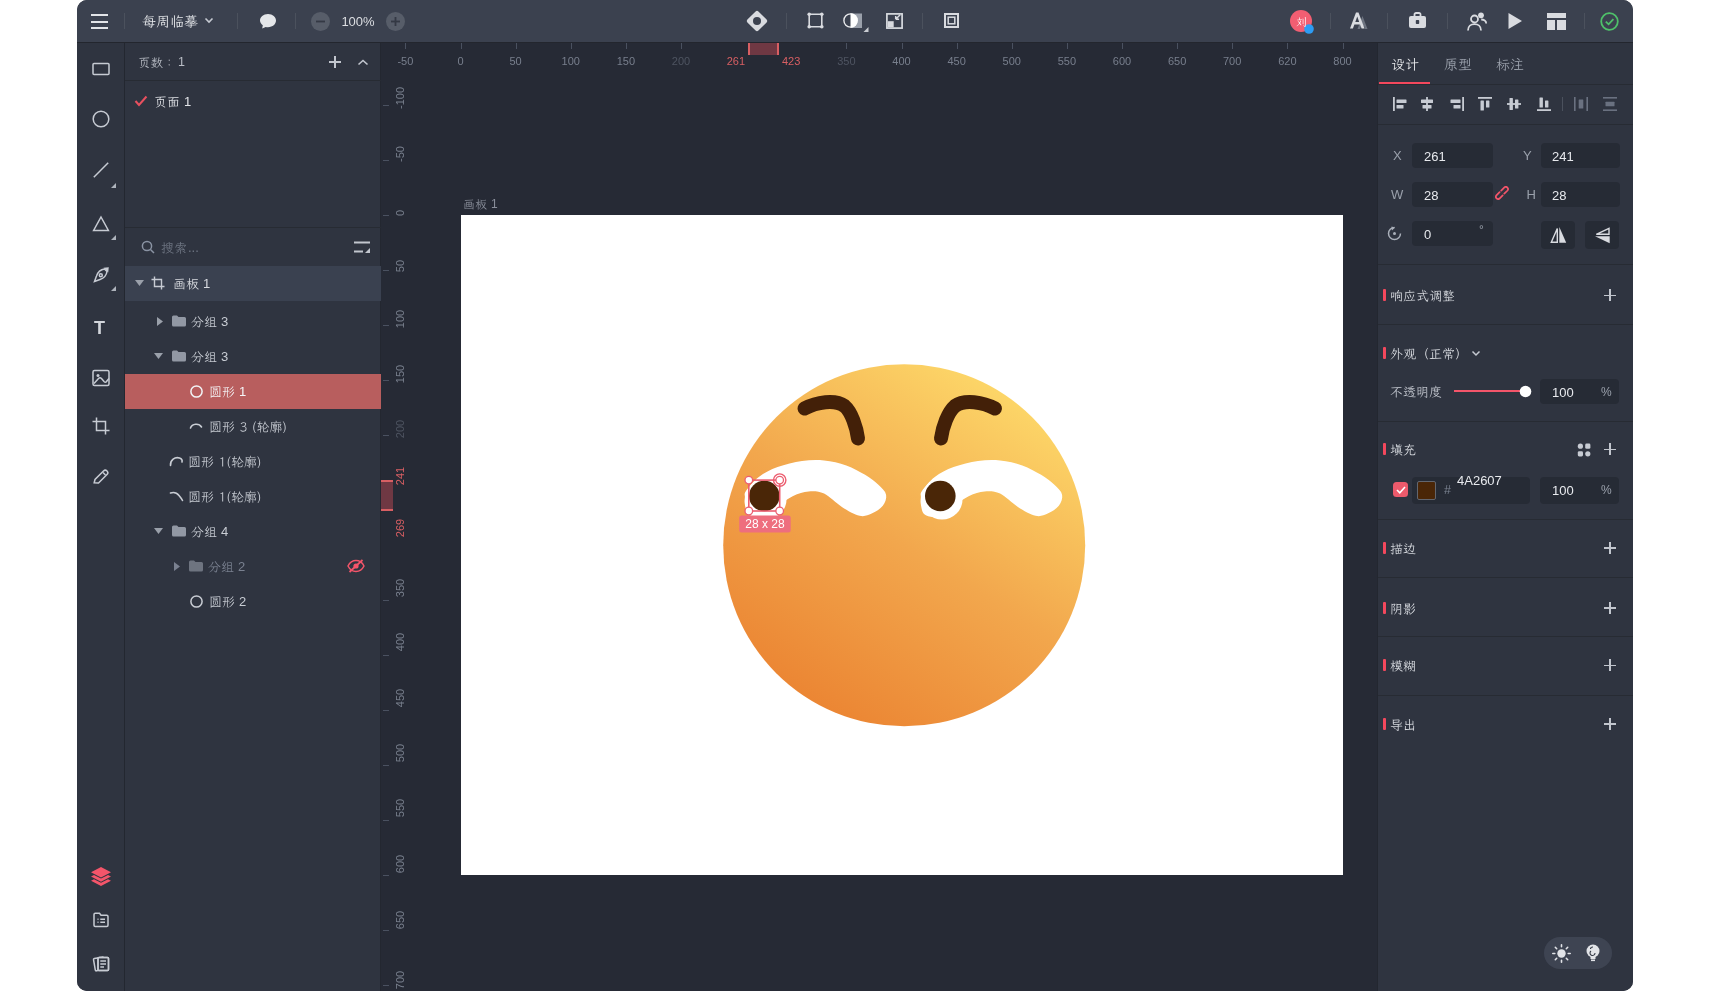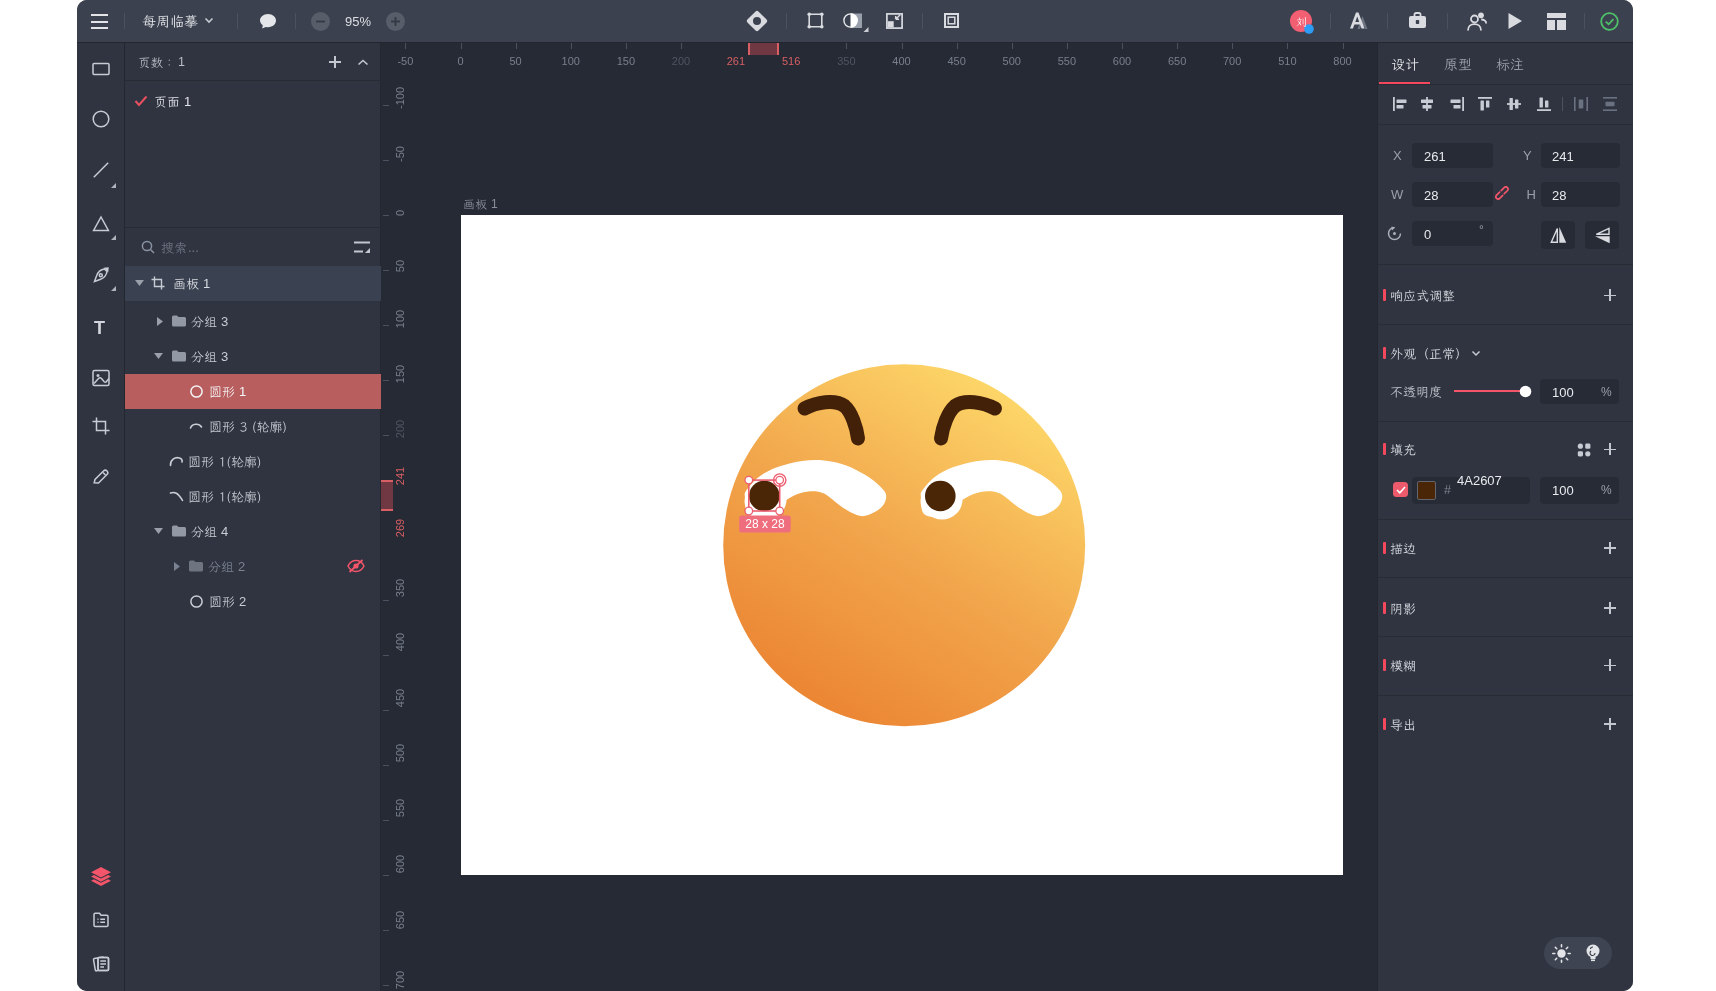--- a/index.html
+++ b/index.html
@@ -118,26 +118,26 @@
 <div class="abs" style="left:914.8px;top:55px;width:40px;text-align:center;font-size:11px;color:#787f8d">500</div>
 <div class="abs" style="left:989.9px;top:43px;width:1px;height:6px;background:#4a5160"></div>
 <div class="abs" style="left:969.9px;top:55px;width:40px;text-align:center;font-size:11px;color:#787f8d">550</div>
 <div class="abs" style="left:1045.0px;top:43px;width:1px;height:6px;background:#4a5160"></div>
 <div class="abs" style="left:1025.0px;top:55px;width:40px;text-align:center;font-size:11px;color:#787f8d">600</div>
 <div class="abs" style="left:1100.1px;top:43px;width:1px;height:6px;background:#4a5160"></div>
 <div class="abs" style="left:1080.1px;top:55px;width:40px;text-align:center;font-size:11px;color:#787f8d">650</div>
 <div class="abs" style="left:1155.2px;top:43px;width:1px;height:6px;background:#4a5160"></div>
 <div class="abs" style="left:1135.2px;top:55px;width:40px;text-align:center;font-size:11px;color:#787f8d">700</div>
 <div class="abs" style="left:1210.4px;top:43px;width:1px;height:6px;background:#4a5160"></div>
-<div class="abs" style="left:1190.4px;top:55px;width:40px;text-align:center;font-size:11px;color:#787f8d">510</div>
+<div class="abs" style="left:1190.4px;top:55px;width:40px;text-align:center;font-size:11px;color:#787f8d">620</div>
 <div class="abs" style="left:1265.5px;top:43px;width:1px;height:6px;background:#4a5160"></div>
 <div class="abs" style="left:1245.5px;top:55px;width:40px;text-align:center;font-size:11px;color:#787f8d">800</div>
 <div class="abs" style="left:671.1px;top:43px;width:31px;height:12px;background:rgba(201,74,84,0.45);border-left:2px solid #d85f63;border-right:2px solid #d85f63"></div>
 <div class="abs" style="left:638px;top:55px;width:30px;text-align:right;font-size:11px;color:#d85f63">261</div>
-<div class="abs" style="left:705px;top:55px;width:30px;text-align:left;font-size:11px;color:#d85f63">516</div>
+<div class="abs" style="left:705px;top:55px;width:30px;text-align:left;font-size:11px;color:#d85f63">423</div>
 <div class="abs" style="left:306px;top:104.5px;width:6px;height:1px;background:#4a5160"></div>
 <div class="abs" style="left:306px;top:159.5px;width:6px;height:1px;background:#4a5160"></div>
 <div class="abs" style="left:306px;top:214.5px;width:6px;height:1px;background:#4a5160"></div>
 <div class="abs" style="left:306px;top:269.5px;width:6px;height:1px;background:#4a5160"></div>
 <div class="abs" style="left:306px;top:324.5px;width:6px;height:1px;background:#4a5160"></div>
 <div class="abs" style="left:306px;top:379.5px;width:6px;height:1px;background:#4a5160"></div>
 <div class="abs" style="left:306px;top:434.5px;width:6px;height:1px;background:#4a5160"></div>
 <div class="abs" style="left:306px;top:599.5px;width:6px;height:1px;background:#4a5160"></div>
 <div class="abs" style="left:306px;top:654.5px;width:6px;height:1px;background:#4a5160"></div>
 <div class="abs" style="left:306px;top:709.5px;width:6px;height:1px;background:#4a5160"></div>
@@ -209,21 +209,21 @@
       </svg>
 <div class="vd" style="left:160px"></div>
 <svg class="abs" style="left:182px;top:13px" width="18" height="17" viewBox="0 0 18 17">
         <path d="M9 1 C13.7 1 17 4 17 7.6 C17 11.2 13.7 14.2 9 14.2 C8.2 14.2 7.4 14.1 6.7 13.9 L3.2 15.4 L3.8 12.3 C2.1 11.1 1 9.5 1 7.6 C1 4 4.3 1 9 1 Z" fill="#e4e6e9"></path>
       </svg>
 <div class="vd" style="left:218px"></div>
 <svg class="abs" style="left:234px;top:11.5px" width="19" height="19">
         <circle cx="9.5" cy="9.5" r="9.5" fill="#575d69"></circle>
         <rect x="5" y="8.6" width="9" height="1.8" fill="#343944"></rect>
       </svg>
-<div class="abs" style="left:258px;top:14px;width:46px;text-align:center;font-size:13px;color:#dcdee2">95%</div>
+<div class="abs" style="left:258px;top:14px;width:46px;text-align:center;font-size:13px;color:#dcdee2">100%</div>
 <svg class="abs" style="left:308.5px;top:11.5px" width="19" height="19">
         <circle cx="9.5" cy="9.5" r="9.5" fill="#575d69"></circle>
         <rect x="5" y="8.6" width="9" height="1.8" fill="#343944"></rect>
         <rect x="8.6" y="5" width="1.8" height="9" fill="#343944"></rect>
       </svg>
 <svg class="abs" style="left:668px;top:9px" width="24" height="24" viewBox="0 0 24 24">
         <rect x="4.2" y="4.2" width="15.6" height="15.6" rx="2" transform="rotate(45 12 12)" fill="#d9dbe0"></rect>
         <circle cx="12" cy="12" r="4" fill="#3c4250"></circle>
       </svg>
 <div class="vd" style="left:709px"></div>

